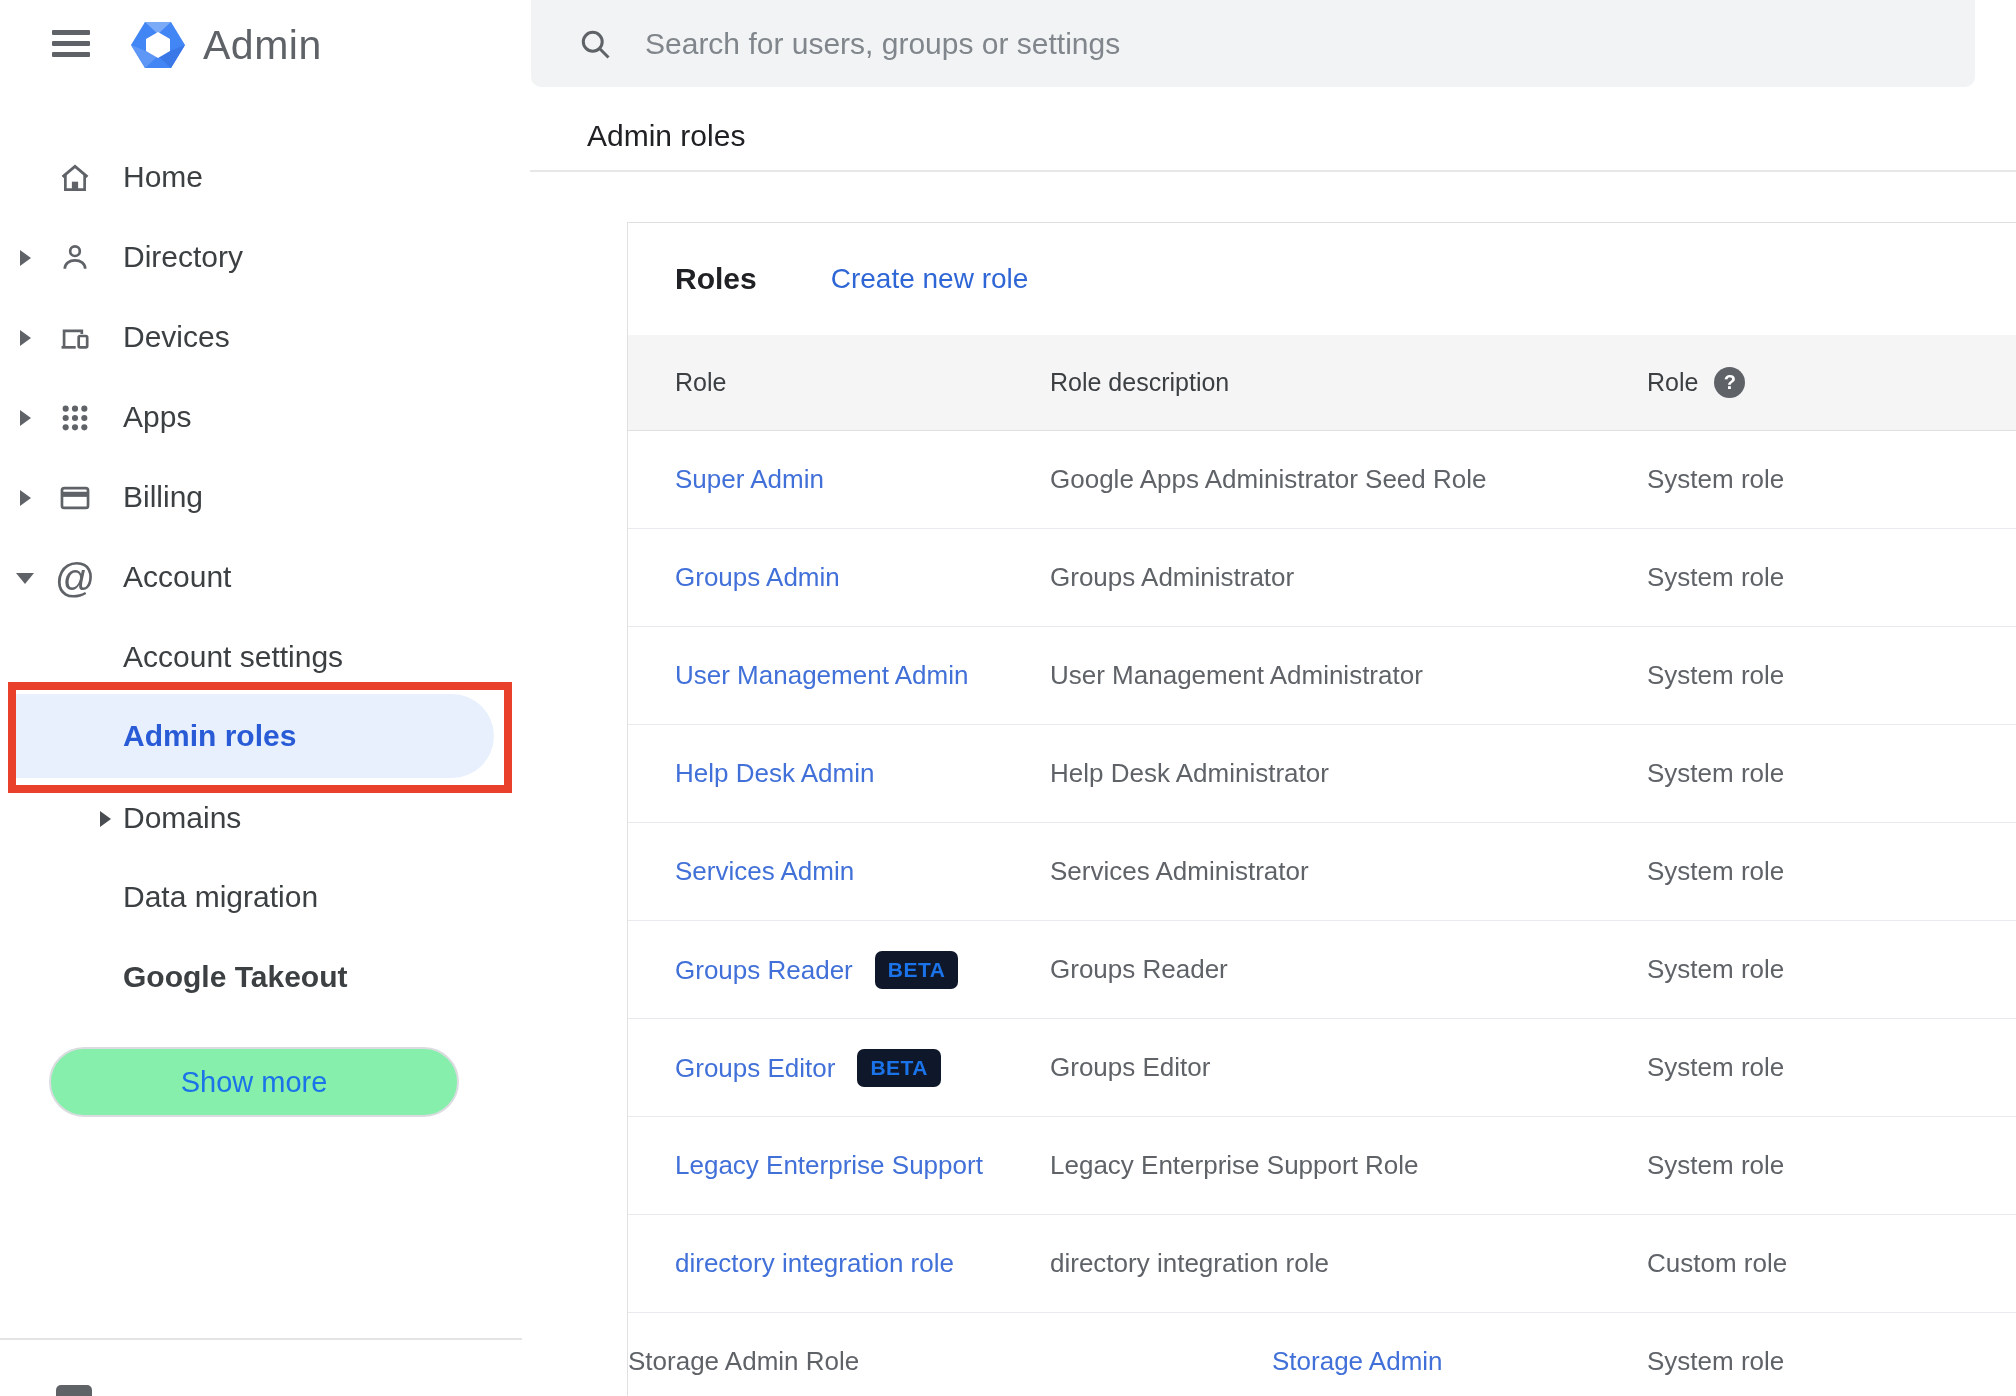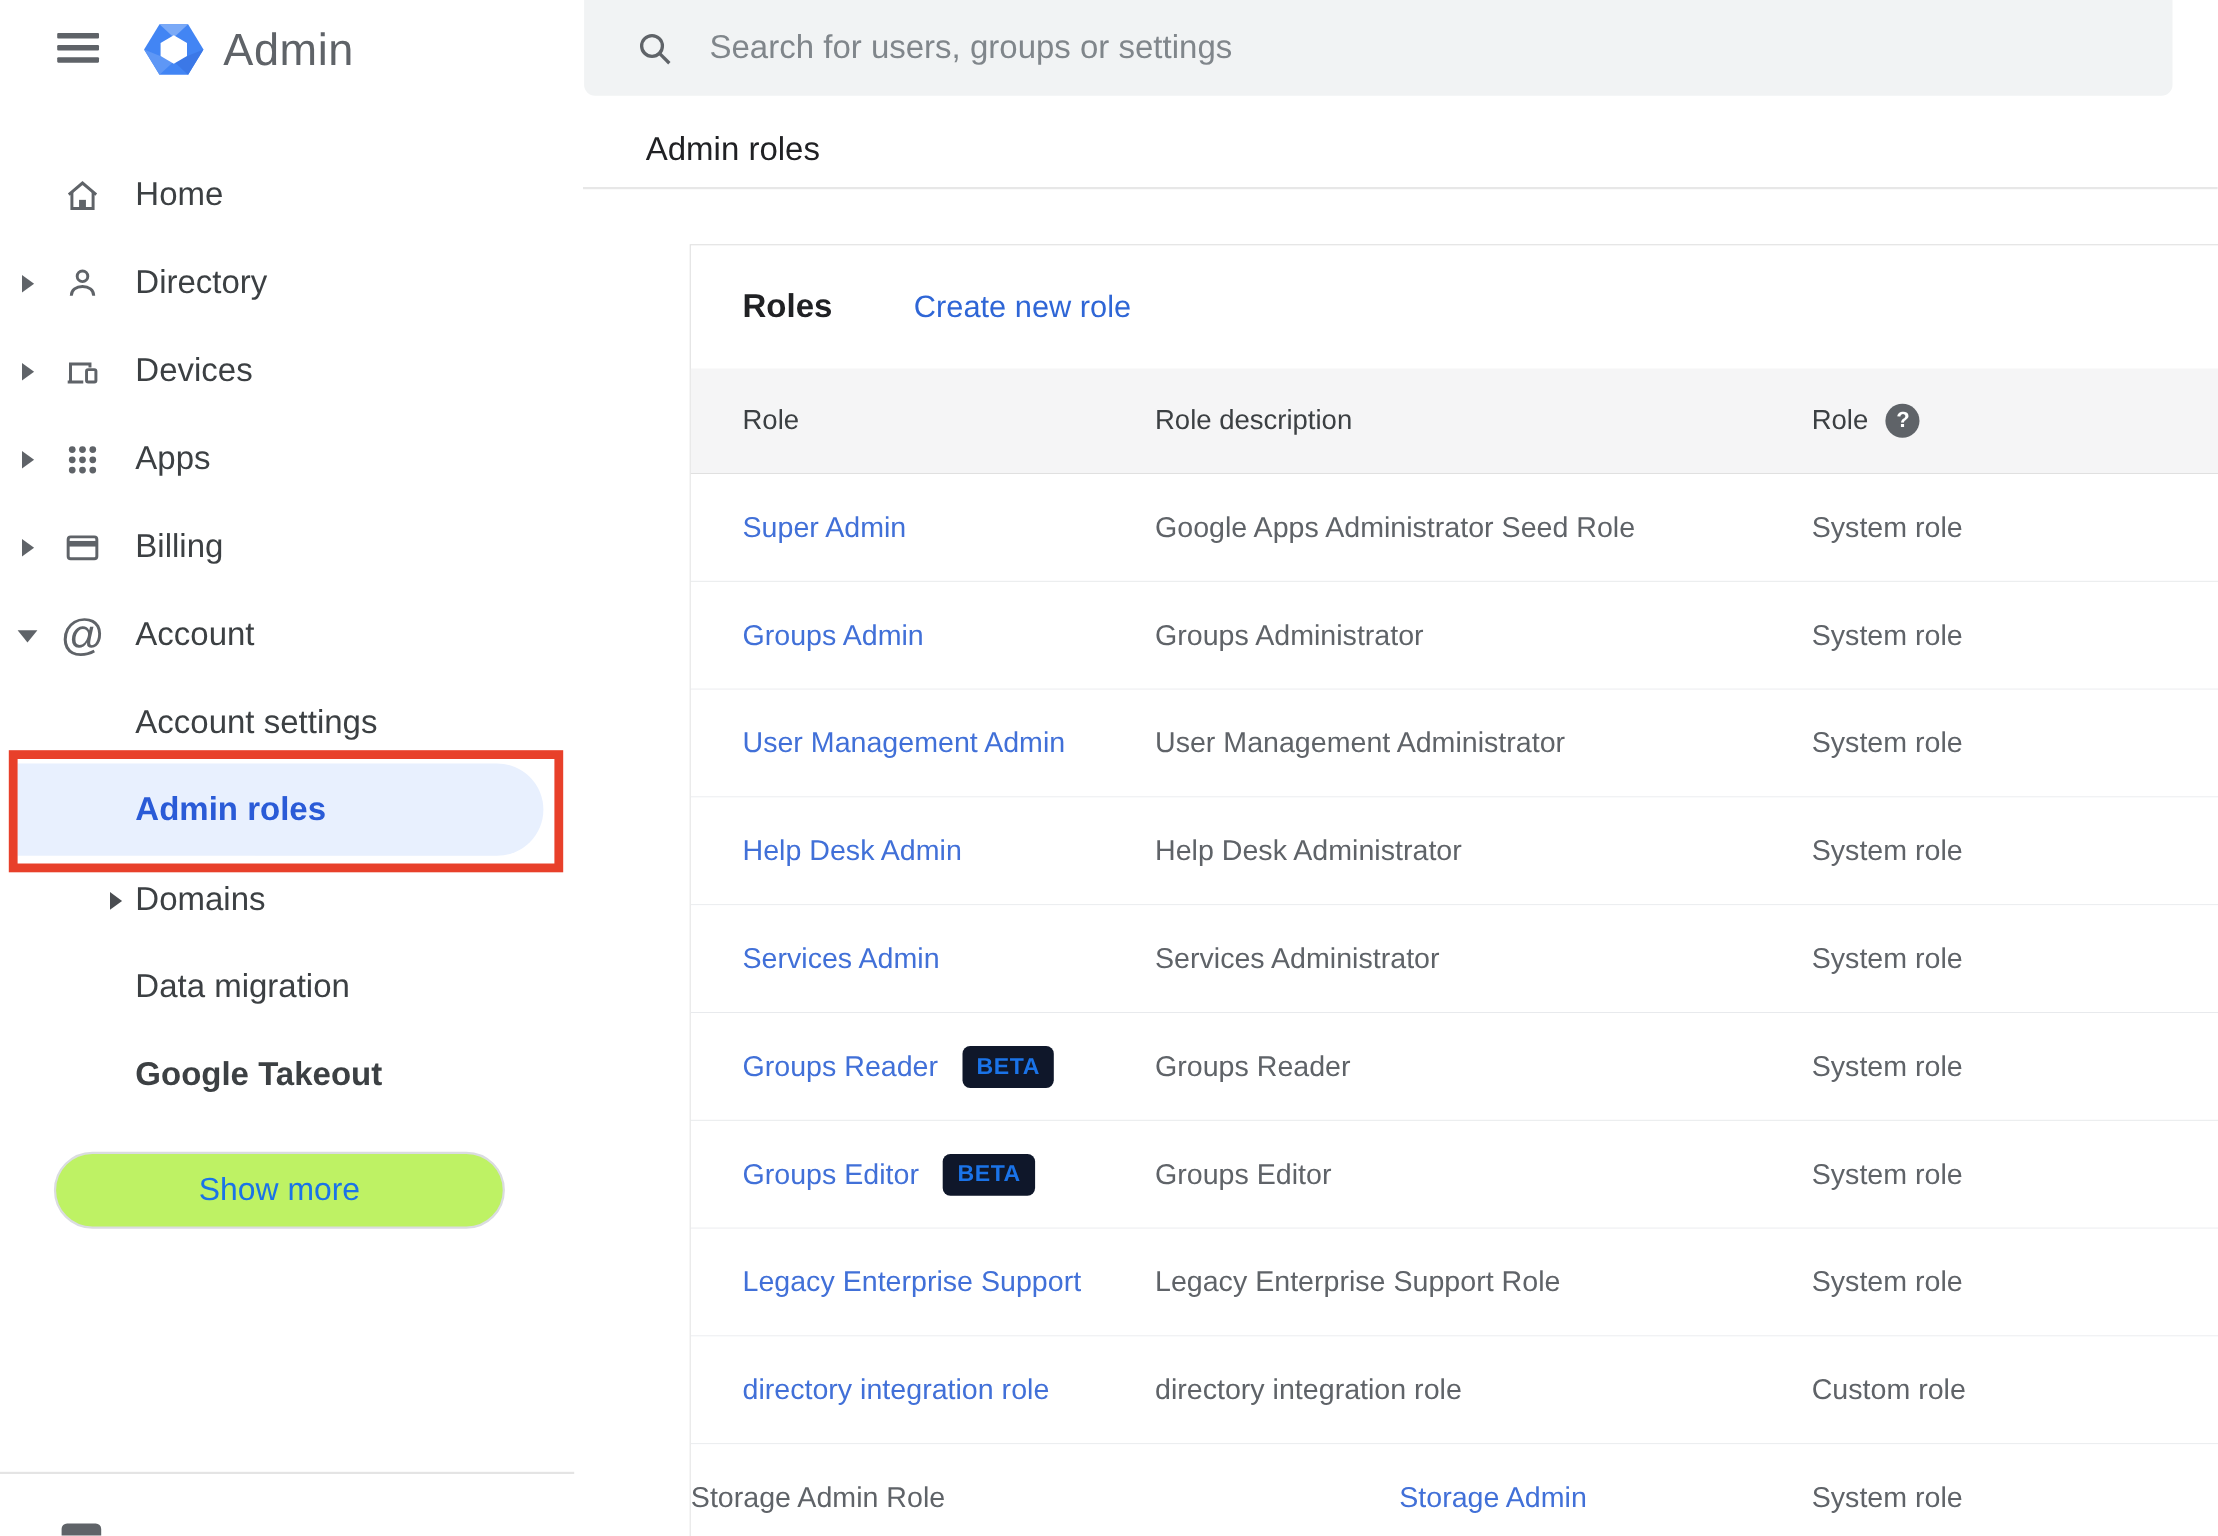--- a/index.html
+++ b/index.html
@@ -27,21 +27,21 @@
   .sub-chev { position:absolute; left:100px; top:33px; width:0; height:0;
     border-top:8px solid transparent; border-bottom:8px solid transparent; border-left:11px solid #4a4d51; }
 
   .sel-pill { position:absolute; left:16px; top:694px; width:478px; height:84px; background:#e8f0fe;
     border-radius:0 42px 42px 0; cursor:pointer; }
   .sel-pill .nlabel { position:absolute; left:107px; top:0; height:84px; display:flex; align-items:center;
     font-size:30px; font-weight:bold; color:#2a5bd7; }
   .annotation { position:absolute; left:8px; top:682px; width:504px; height:111px;
     border:8px solid #e8402a; pointer-events:none; }
 
-  .show-more { position:absolute; left:49px; top:1047px; width:410px; height:70px; background:#bef264;
+  .show-more { position:absolute; left:49px; top:1047px; width:410px; height:70px; background:#86efac;
     border:2px solid #dadce0; border-radius:36px; color:#1a73e8; font-size:29px; font-weight:500;
     display:flex; align-items:center; justify-content:center; cursor:pointer;
     font-family:"Liberation Sans","DejaVu Sans",sans-serif; }
   .side-divider { position:absolute; left:0; top:1338px; width:522px; height:2px; background:#e4e4e4; }
   .partial-icon { position:absolute; left:56px; top:1385px; width:36px; height:11px; background:#5f6368;
     border-radius:5px 5px 0 0; }
 
   
   .searchbar { position:absolute; left:531px; top:0; width:1444px; height:87px; background:#f1f3f4;
     border-radius:0 0 10px 10px; }

